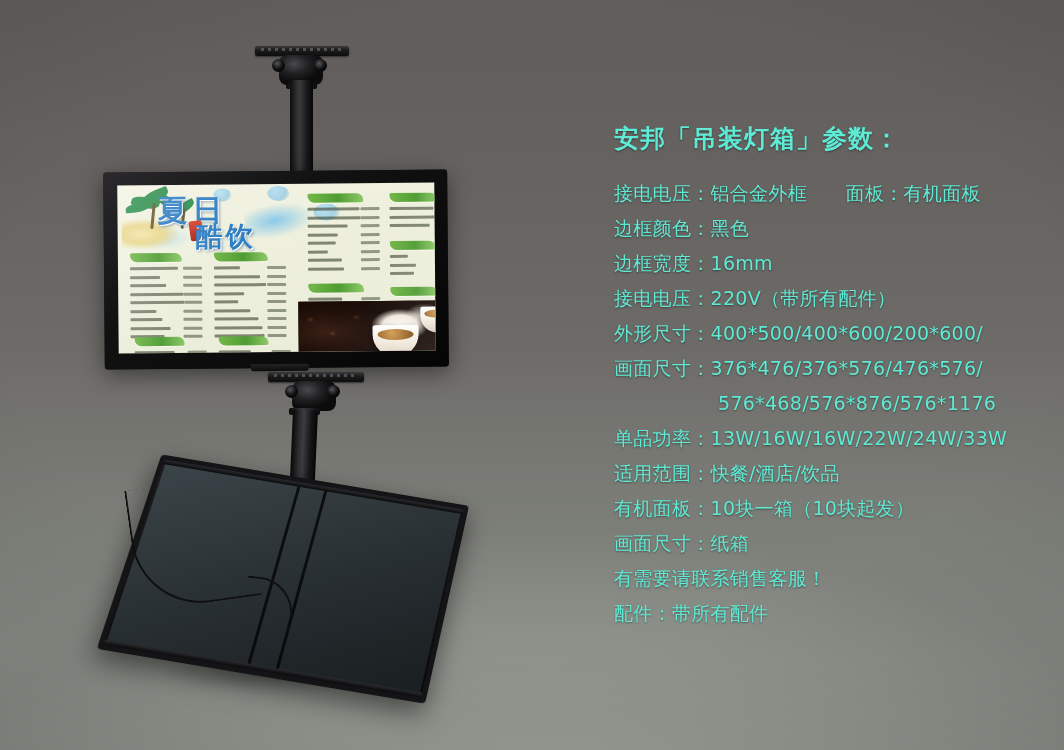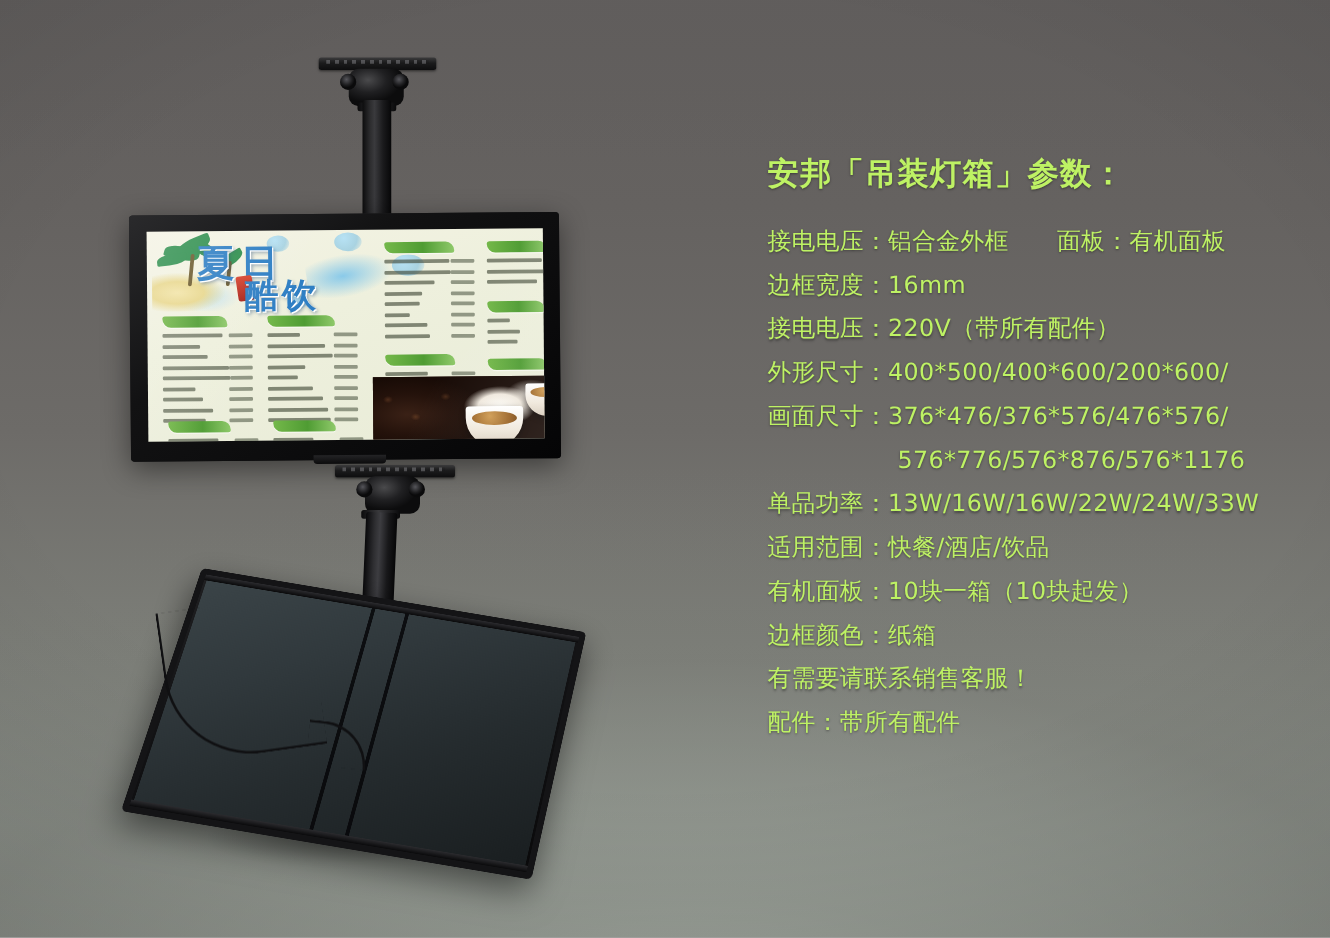--- a/index.html
+++ b/index.html
@@ -204,21 +204,21 @@
   }
   .panel-shadow{
     position:absolute;left:120px;top:640px;width:330px;height:60px;
     background:radial-gradient(50% 50% at 50% 50%, rgba(0,0,0,.30) 0%, rgba(0,0,0,0) 72%);
     filter:blur(3px);
   }
 
   
   .spec{
     position:absolute;left:614px;top:124px;width:436px;
-    color:#bef264;
+    color:#5eead4;
     font-family:"DejaVu Sans","Liberation Sans",sans-serif;
     text-shadow:0 1px 2px rgba(0,0,0,.42);
   }
   .spec-title{
     font-size:25px;font-weight:bold;letter-spacing:1px;
     margin:0 0 22px 0;line-height:1.2;
   }
   .spec-line{
     font-size:19px;line-height:35px;white-space:pre;letter-spacing:.3px;
   }
@@ -495,27 +495,28 @@
     <div class="rear-edge" style="bottom:0"></div>
   </div>
 
   <div class="cable"></div>
   <div class="cable2"></div>
 
   <div class="spec">
     <div class="spec-title">安邦「吊装灯箱」参数：</div>
     <div id="spec-lines">
         <div class="spec-line">接电电压：铝合金外框　　面板：有机面板</div>
+        <div class="spec-line">边框颜色：黑色</div>
         <div class="spec-line">边框宽度：16mm</div>
         <div class="spec-line">接电电压：220V（带所有配件）</div>
         <div class="spec-line">外形尺寸：400*500/400*600/200*600/</div>
         <div class="spec-line">画面尺寸：376*476/376*576/476*576/</div>
-        <div class="spec-line cont">576*776/576*876/576*1176</div>
+        <div class="spec-line cont">576*468/576*876/576*1176</div>
         <div class="spec-line">单品功率：13W/16W/16W/22W/24W/33W</div>
         <div class="spec-line">适用范围：快餐/酒店/饮品</div>
         <div class="spec-line">有机面板：10块一箱（10块起发）</div>
-        <div class="spec-line">边框颜色：纸箱</div>
+        <div class="spec-line">画面尺寸：纸箱</div>
         <div class="spec-line">有需要请联系销售客服！</div>
         <div class="spec-line">配件：带所有配件</div>
       </div>
   </div>
 
 </div>
 
 </body></html>

